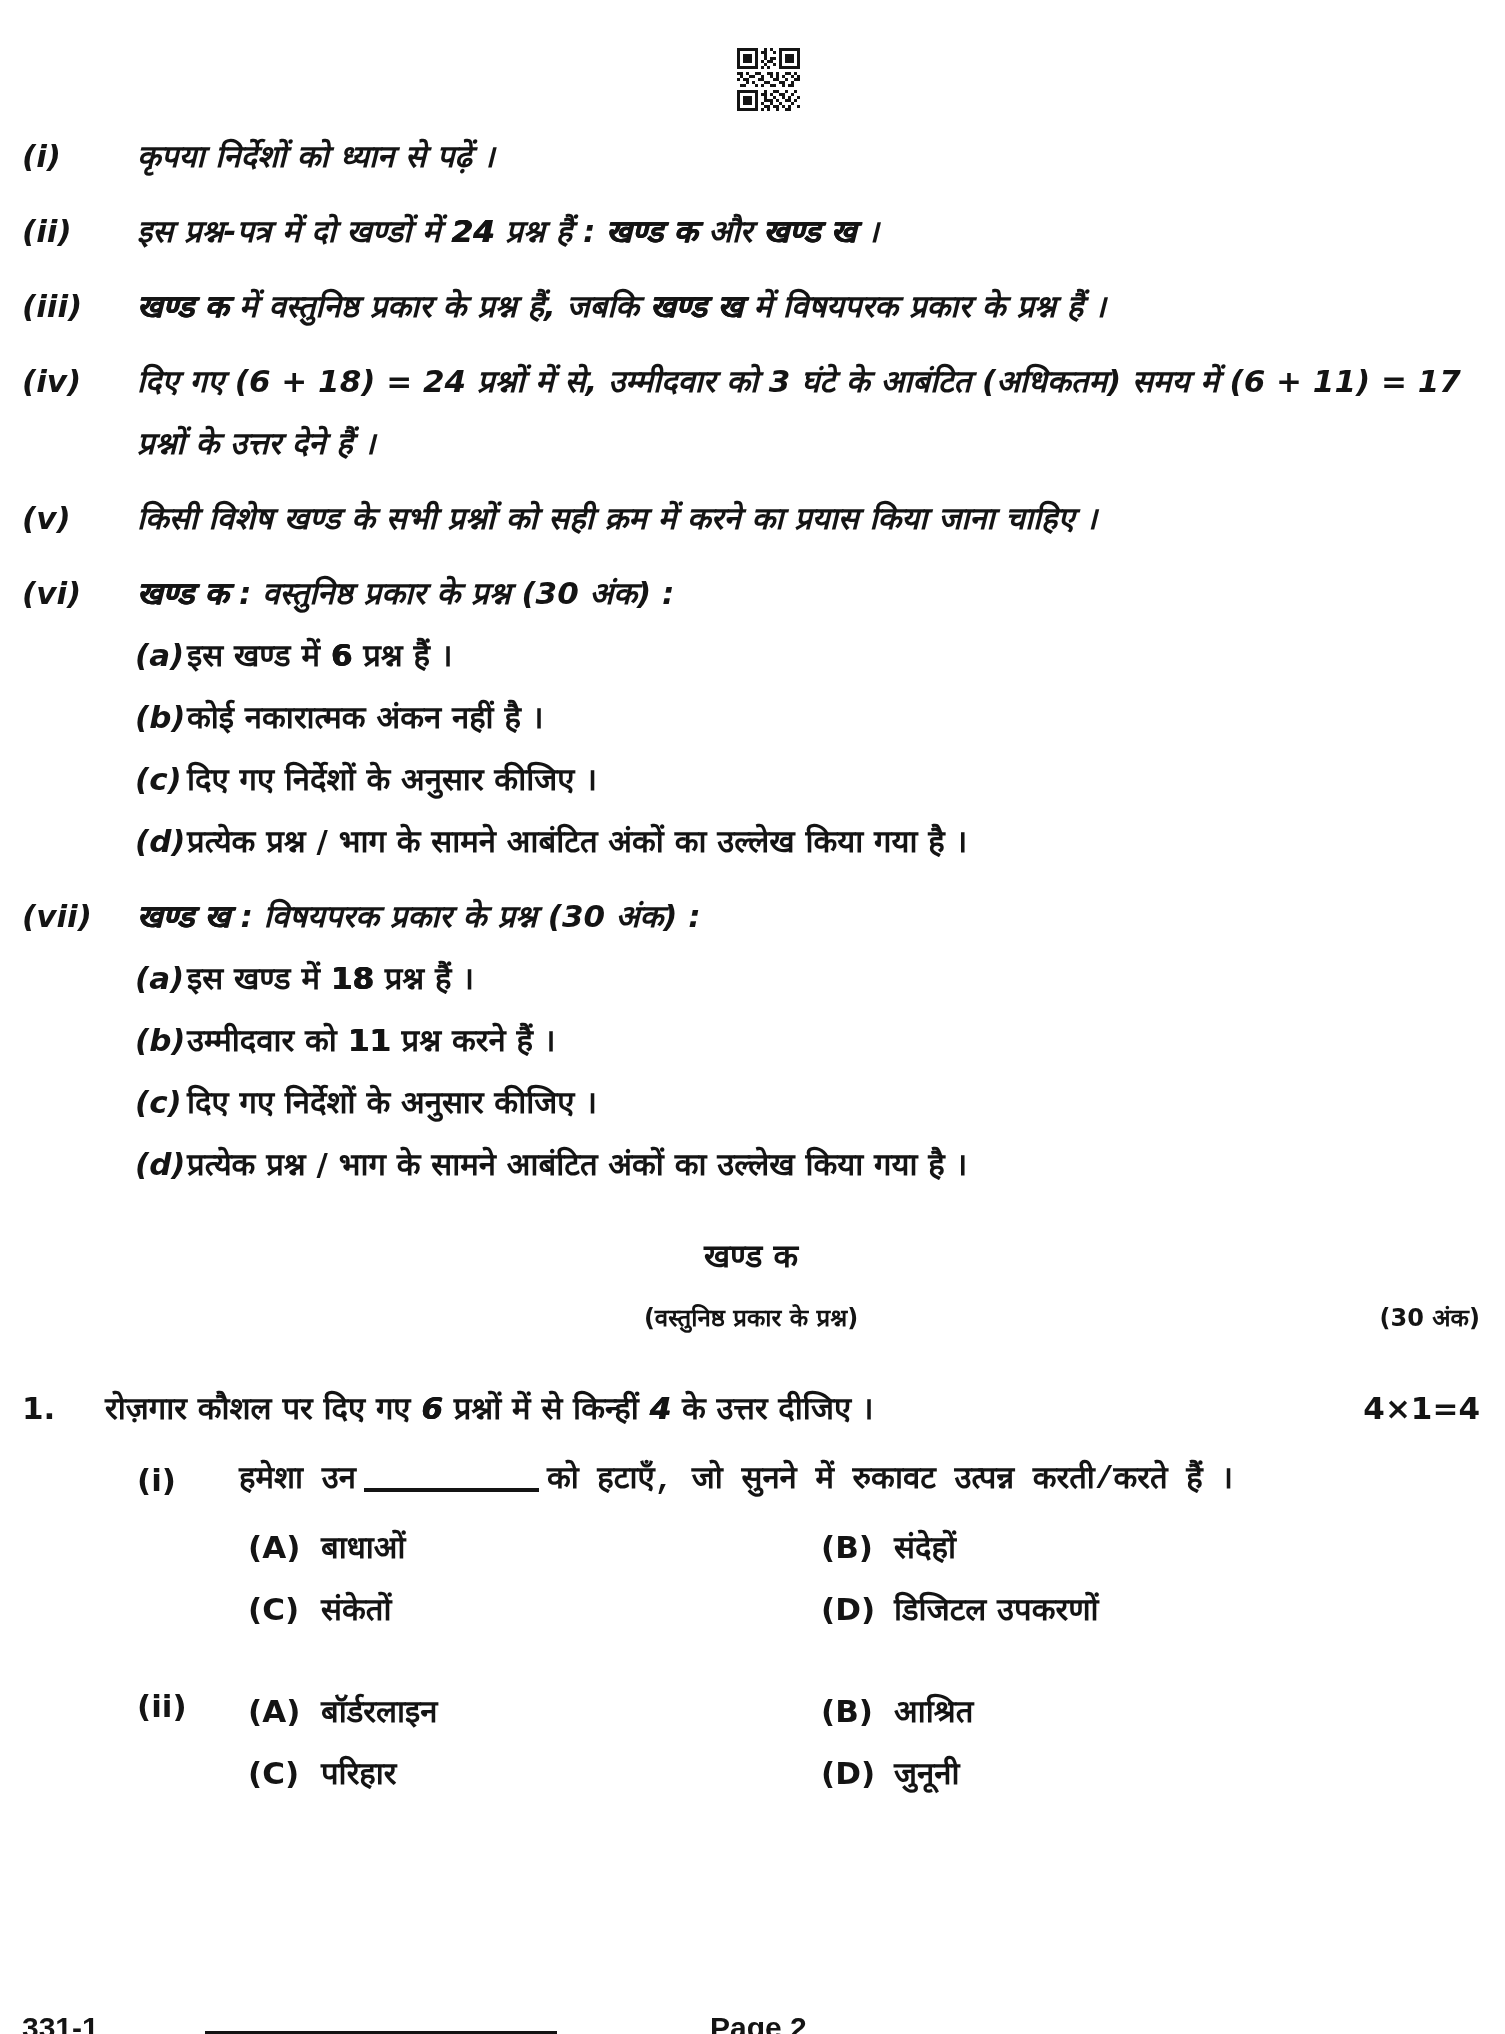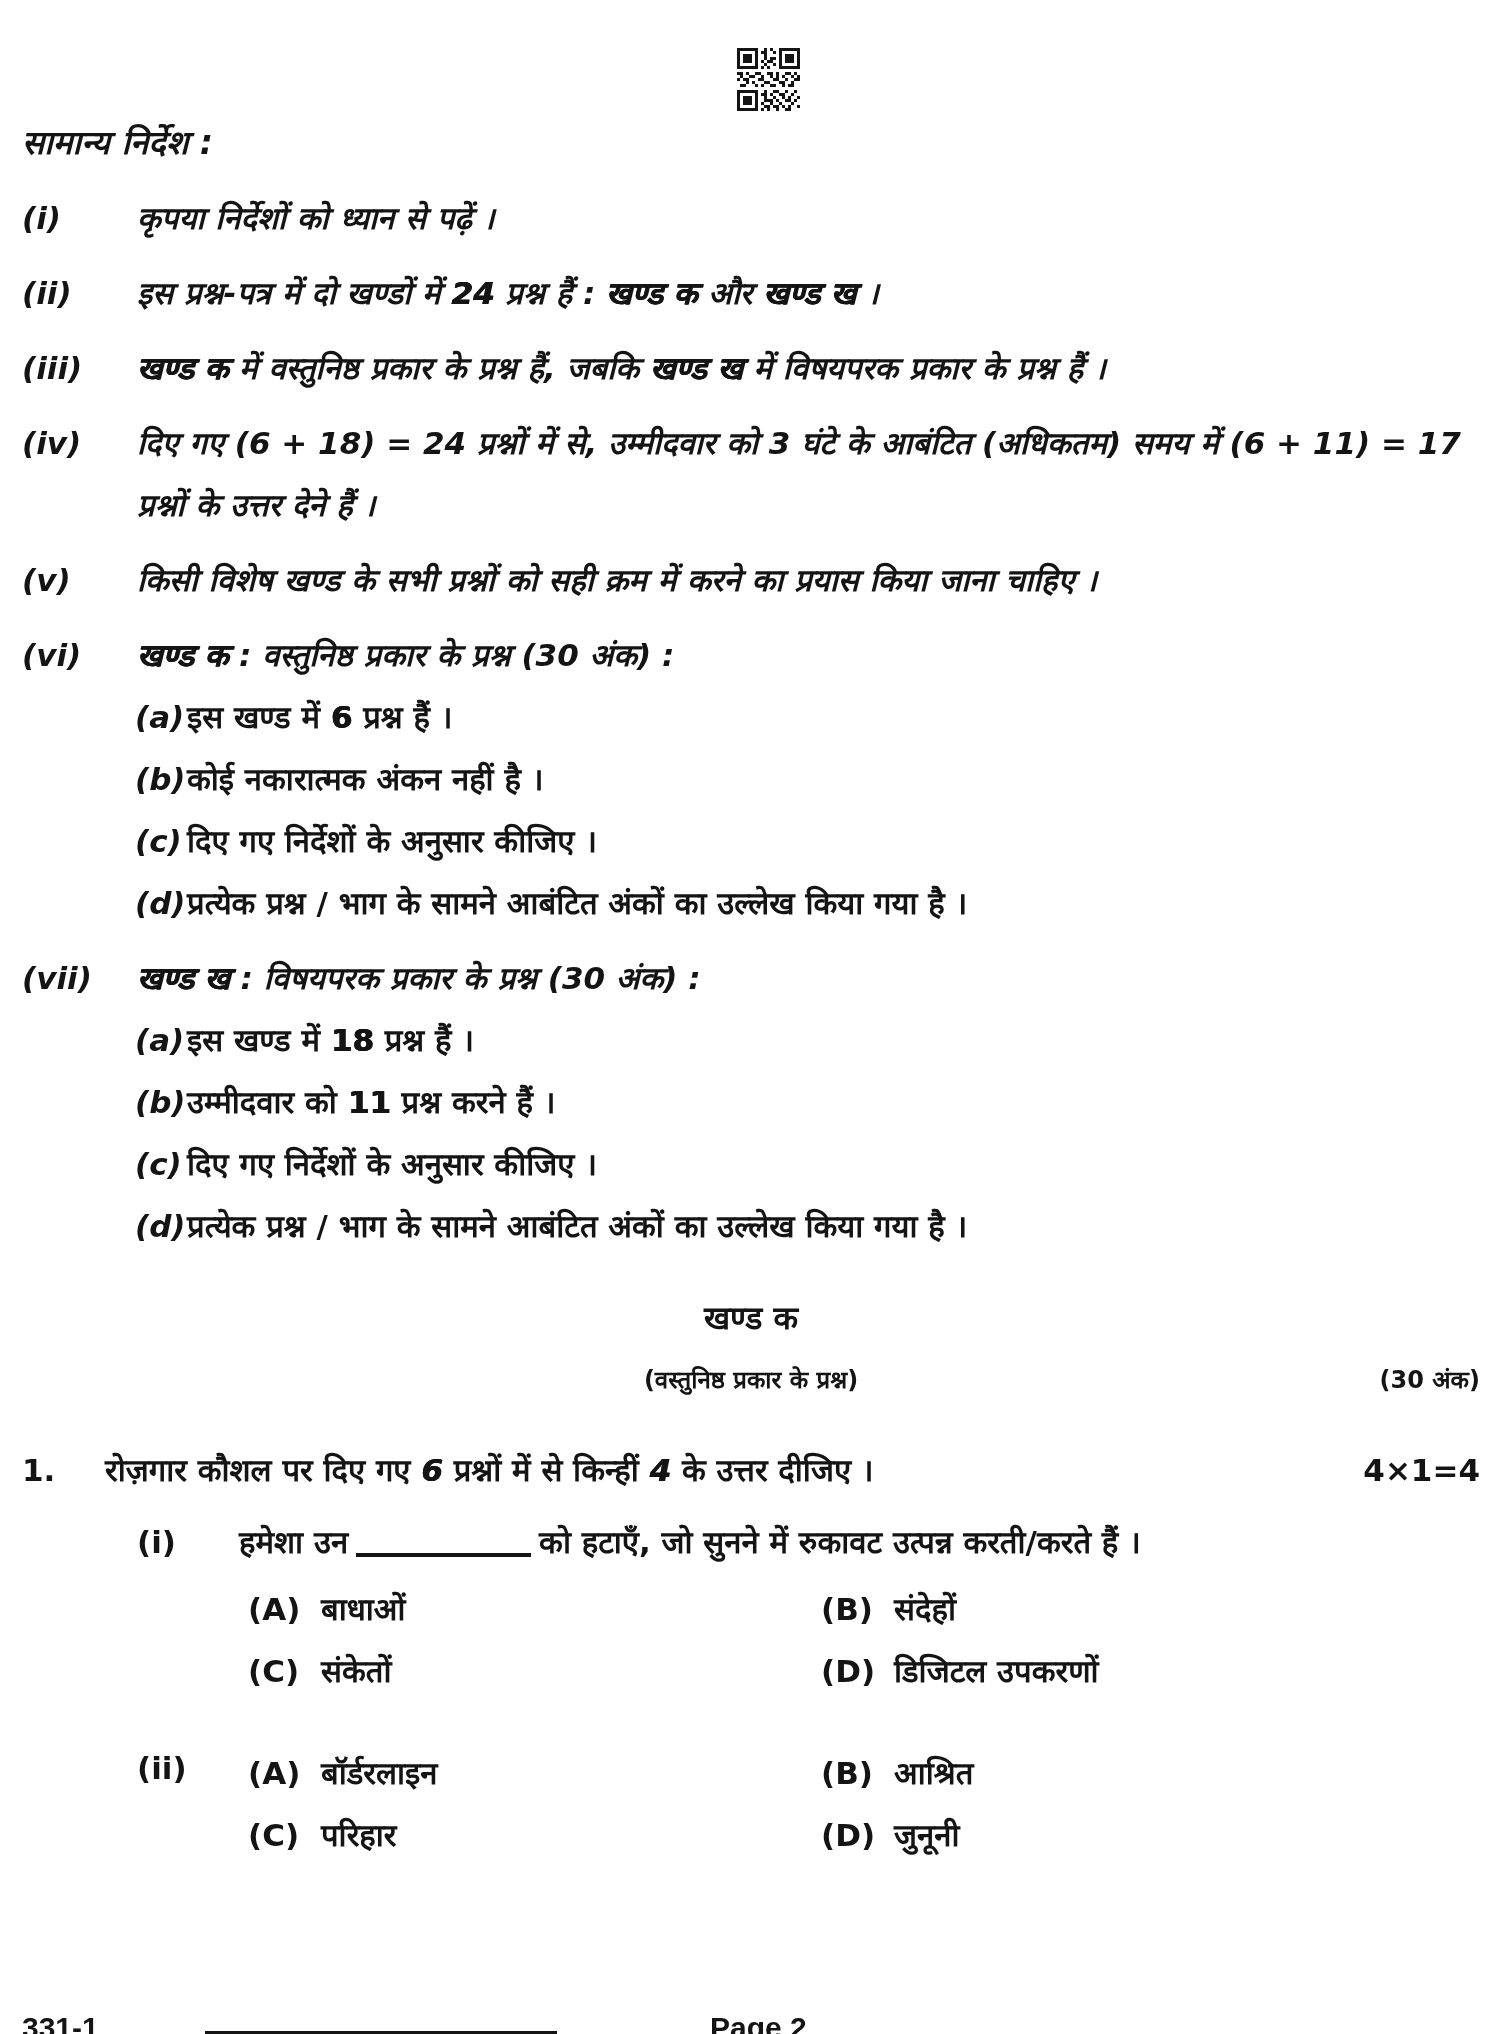--- a/index.html
+++ b/index.html
@@ -30,21 +30,21 @@
   .sec-subrow{position:relative;text-align:center;font-size:24px;line-height:62px;}
   .sec-marks{position:absolute;right:0;top:0;}
   .qrow{position:relative;display:flex;margin-top:28px;padding-right:130px;}
   .qnum{flex:0 0 83px;line-height:62px;}
   .qtext{flex:1;line-height:62px;}
   .qmarks{position:absolute;right:0;top:0;line-height:62px;}
   .sqrow{display:flex;margin-left:115px;margin-top:10px;}
   .sqrow.gap{margin-top:35px;}
   .sqnum{flex:0 0 102px;line-height:62px;}
   .sqbody{flex:1;max-width:1245px;}
-  .sqtext{line-height:62px;}
+  .sqtext{line-height:62px;font-family:Liberation Mono, monospace;}
   .opts{display:grid;grid-template-columns:573px 1fr;margin-left:9px;margin-top:5px;}
   .opt{display:flex;line-height:62px;}
   .olabel{flex:0 0 73px;}
   .blank{display:inline-block;height:1px;border-bottom:4px solid #141414;vertical-align:-4px;margin:0 8px;}
   .footer{position:absolute;left:0;top:1985px;width:1505px;height:49px;
           font-family:"Liberation Sans","DejaVu Sans",sans-serif;font-size:30px;font-weight:700;margin-top:20px;}
   .footer-code{position:absolute;left:22px;top:6px;}
   .footer-line{position:absolute;left:205px;top:26px;width:352px;height:6px;background:#141414;}
   .footer-page{position:absolute;left:710px;top:6px;}
 </style>
@@ -136,21 +136,20 @@
         <rect x="20" y="19" width="1" height="1" fill="#141414"></rect>
       <rect x="8" y="20" width="1" height="1" fill="#141414"></rect>
         <rect x="10" y="20" width="1" height="1" fill="#141414"></rect>
         <rect x="13" y="20" width="1" height="1" fill="#141414"></rect>
         <rect x="16" y="20" width="2" height="1" fill="#141414"></rect>
     </svg>
   </div>
 
   <div class="content">
 
-    <div class="gi-heading">सामान्य निर्देश :</div>
 
     <div class="irow">
       <span class="inum">(i)</span>
       <span class="itext"><span>कृपया निर्देशों को ध्यान से पढ़ें ।</span></span>
     </div>
     <div class="irow">
       <span class="inum">(ii)</span>
       <span class="itext"><span>इस प्रश्न-पत्र में दो खण्डों में </span><span class="xb">24</span><span> प्रश्न हैं : </span><span class="xb">खण्ड क</span><span> और </span><span class="xb">खण्ड ख</span><span> ।</span></span>
     </div>
     <div class="irow">

